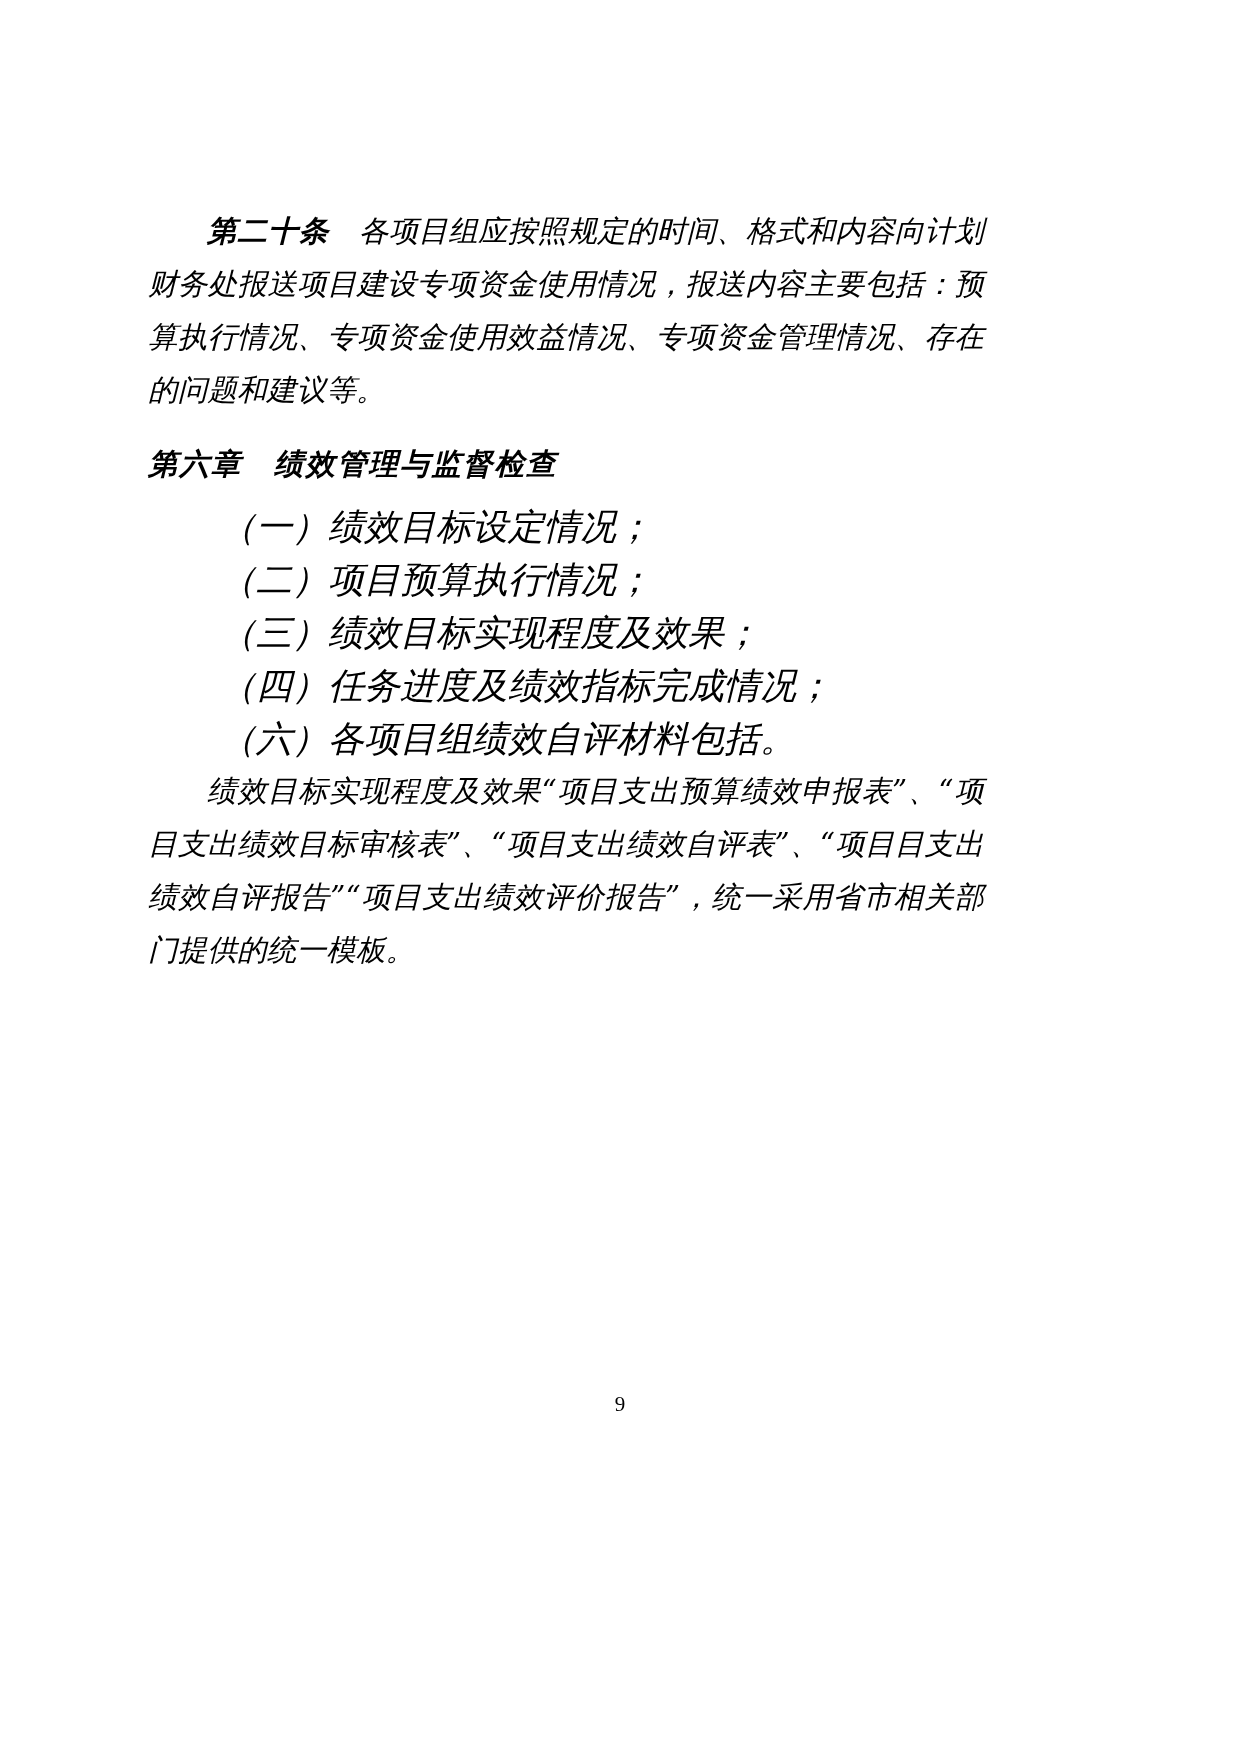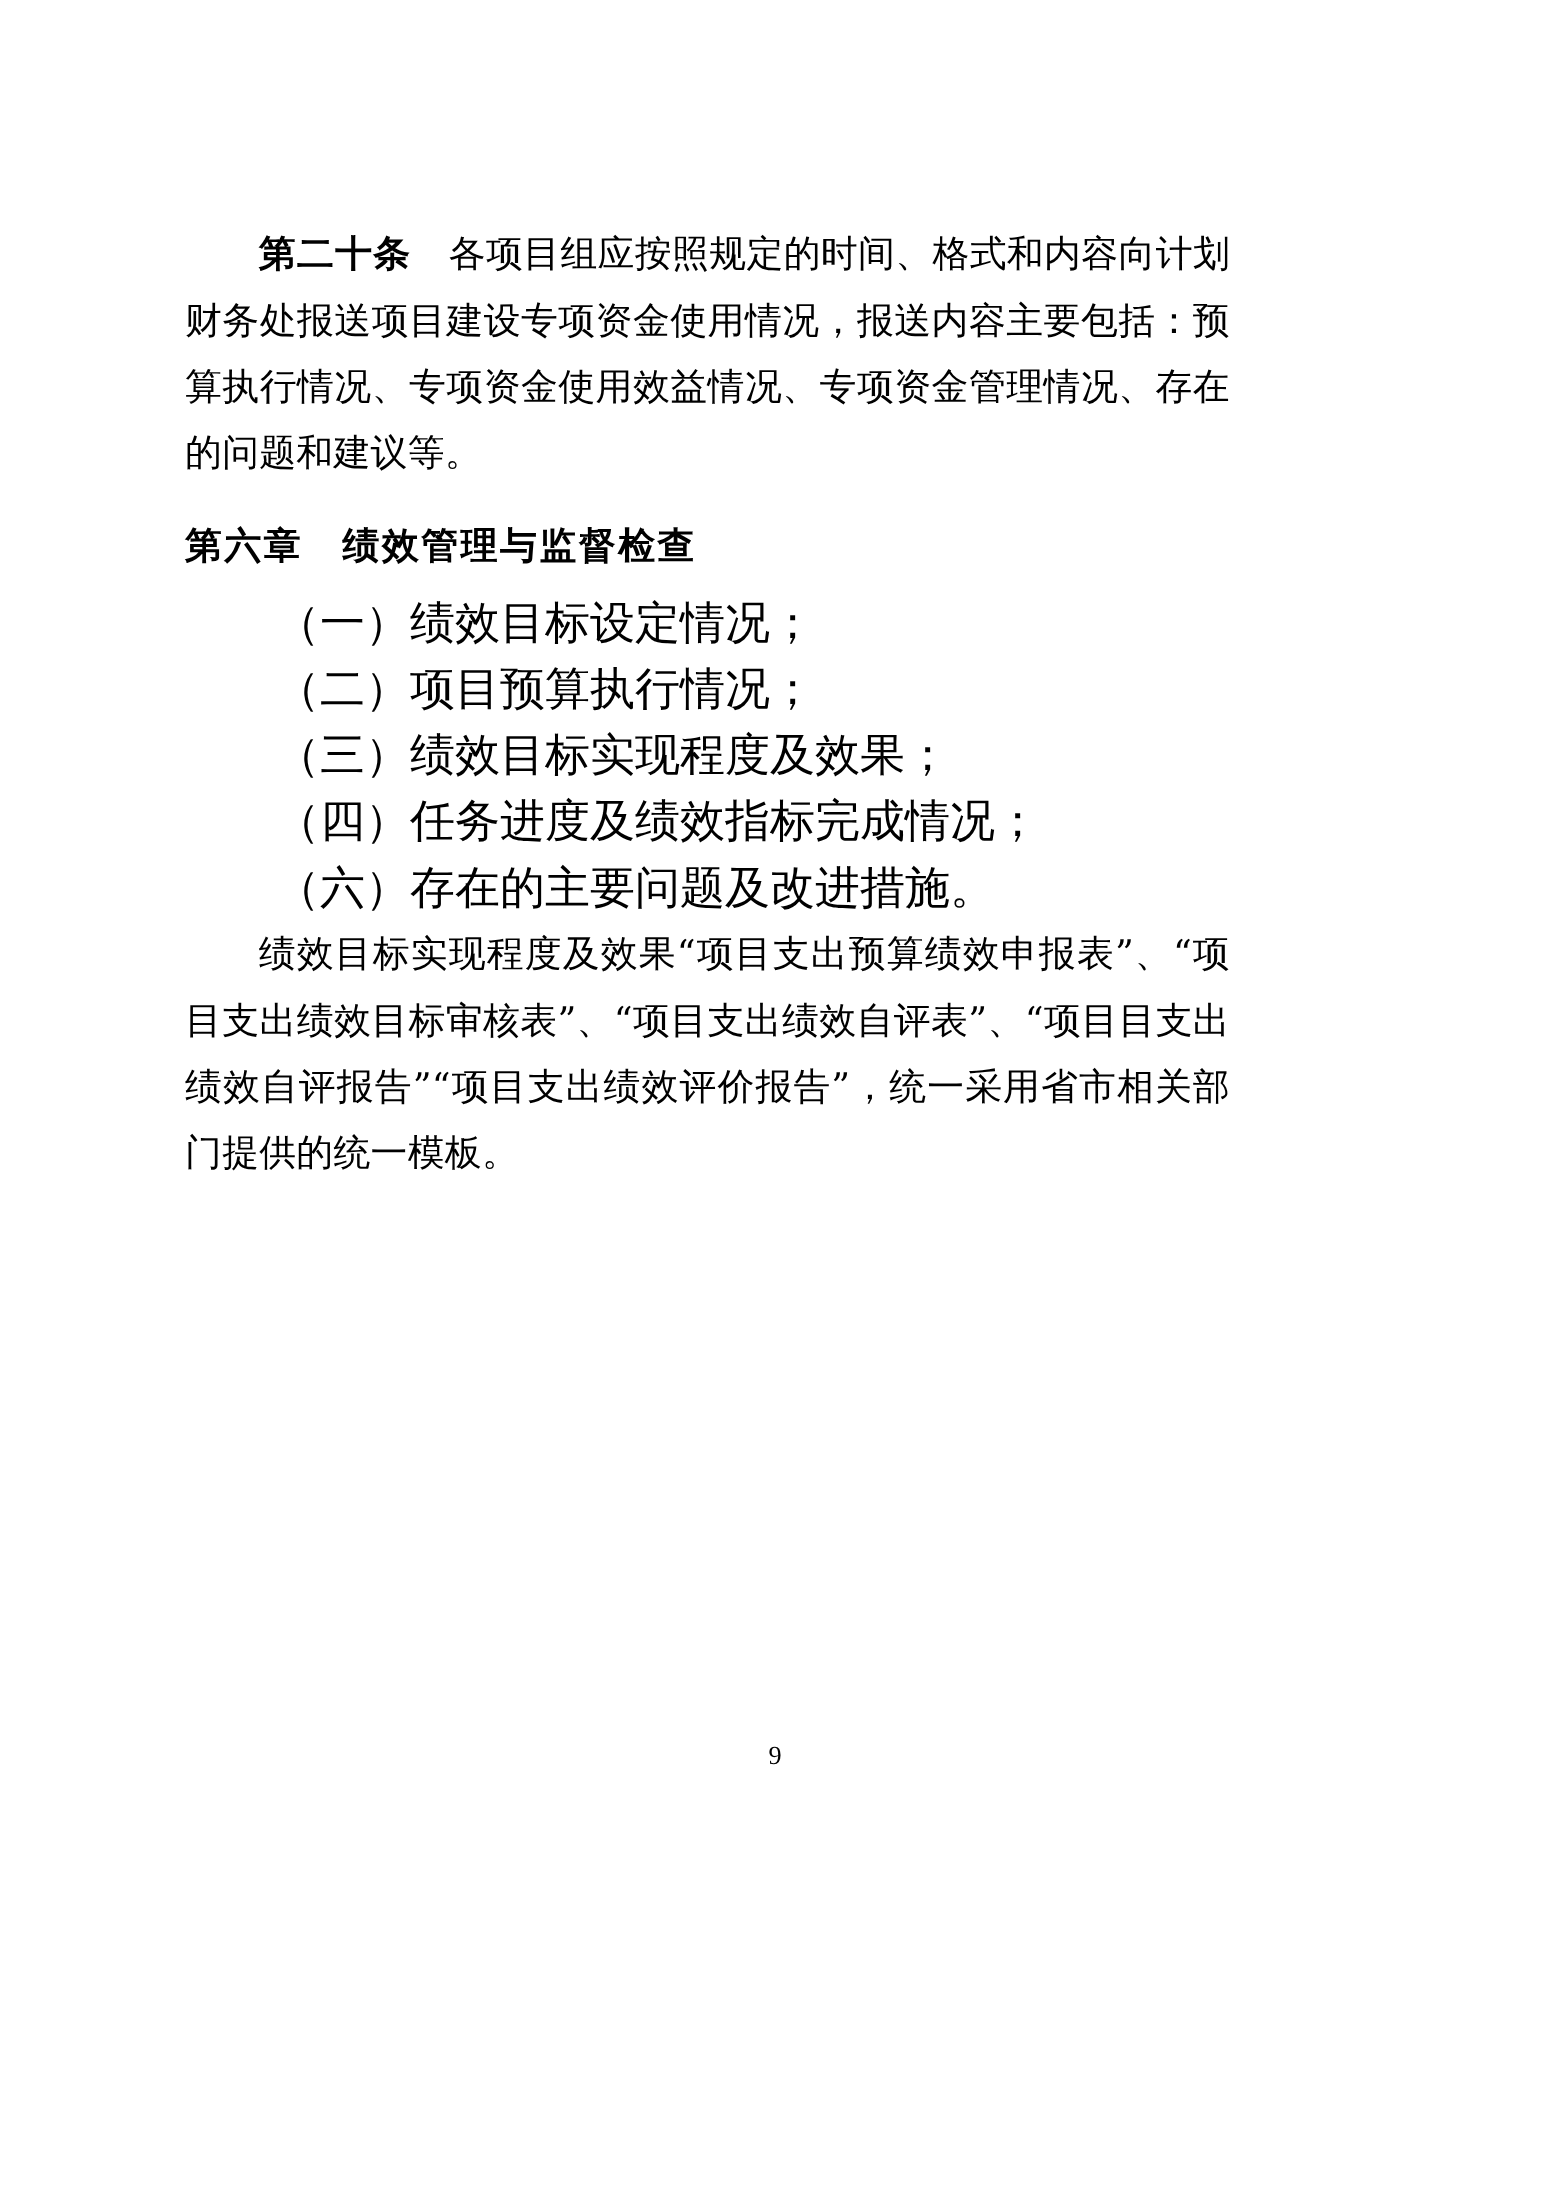--- a/index.html
+++ b/index.html
@@ -12,22 +12,23 @@
     height: 1754px;
     position: relative;
     background: #ffffff;
     box-sizing: border-box;
     font-family: "DejaVu Serif", serif;
     color: #000000;
   }
   .content {
     position: absolute;
     left: 148px;
-    top: 176px;
+    top: 204px;
     width: 836px;
+    font-style: italic;
   }
   .para {
     font-size: 29.5px;
     line-height: 53px;
     text-align: justify;
     text-justify: inter-ideograph;
     margin: 0 0 0 0;
     letter-spacing: 0.2px;
   }
   .para.indent {
@@ -75,21 +76,21 @@
     <div class="gap-sm"></div>
 
     <h2 class="chapter-title">第六章　绩效管理与监督检查</h2>
 
 
 
     <p class="item">（一）绩效目标设定情况；</p>
     <p class="item">（二）项目预算执行情况；</p>
     <p class="item">（三）绩效目标实现程度及效果；</p>
     <p class="item">（四）任务进度及绩效指标完成情况；</p>
-    <p class="item">（六）存在的主要问题及改进措施。</p>
+    <p class="item">（六）各项目组绩效自评材料包括。</p>
 
     <p class="para indent">绩效目标实现程度及效果“项目支出预算绩效申报表”、“项目支出绩效目标审核表”、“项目支出绩效自评表”、“项目目支出绩效自评报告”“项目支出绩效评价报告”，统一采用省市相关部门提供的统一模板。</p>
 
   </div>
 
   <div class="page-number">9</div>
 
 </div>
 
 </body></html>

